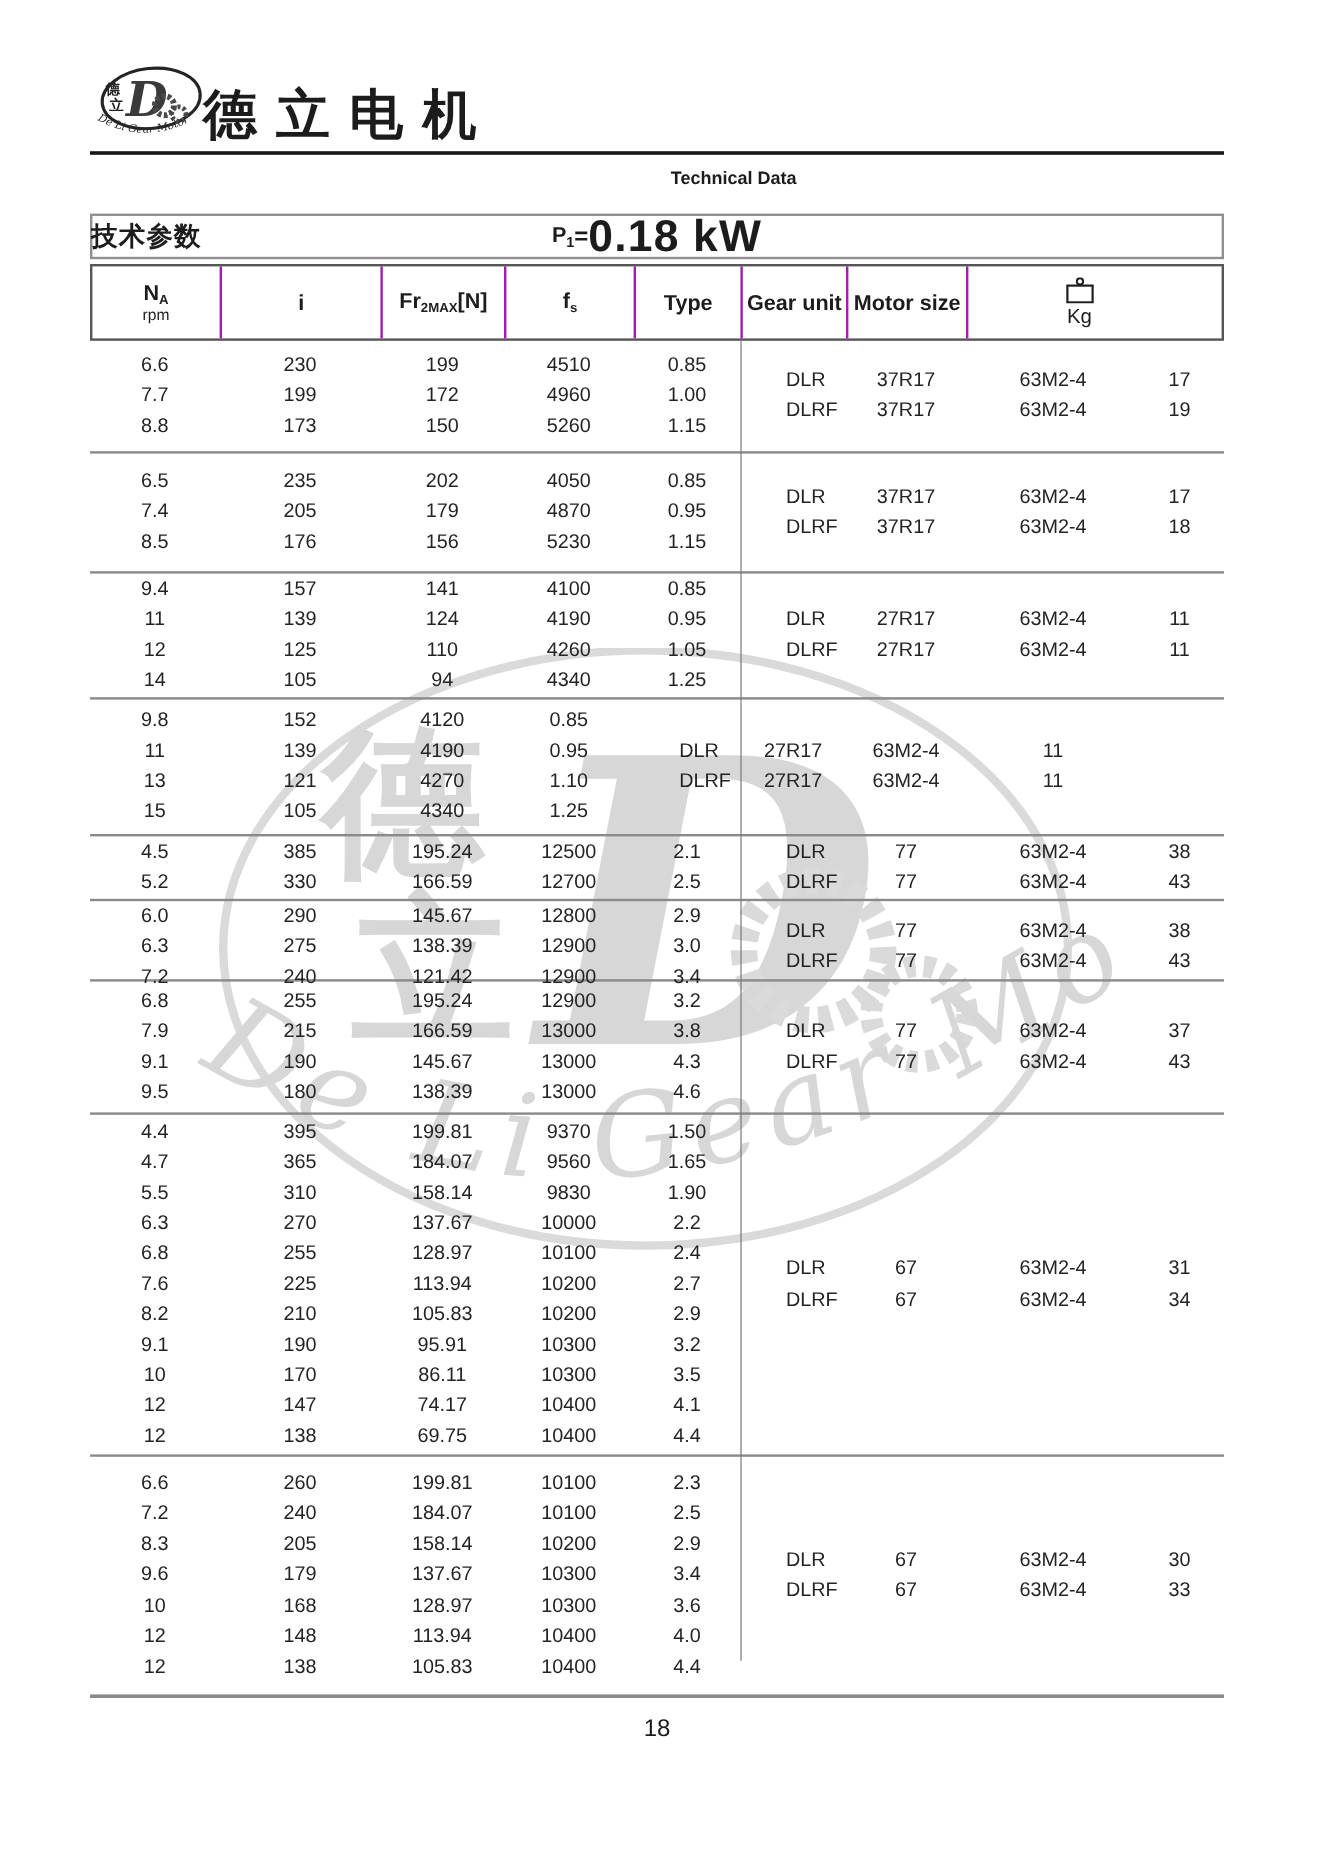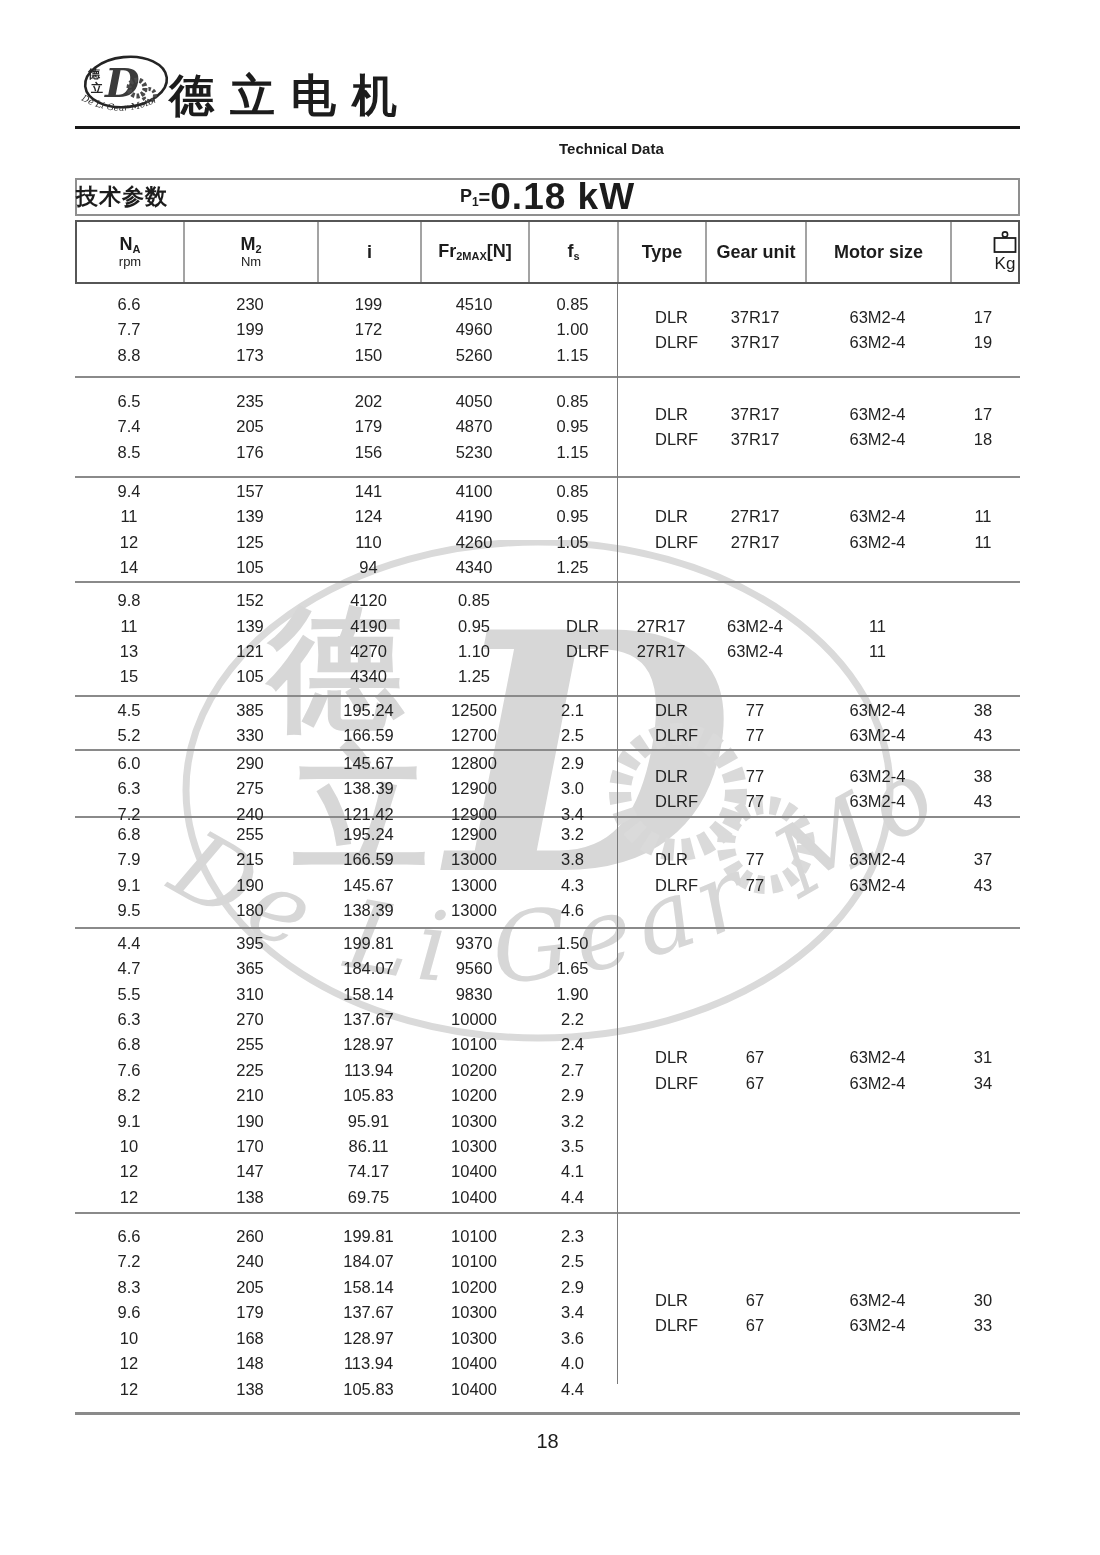--- a/index.html
+++ b/index.html
@@ -32,21 +32,21 @@
   .p1-sub { font-size:12px; font-weight:bold; vertical-align:-4px; }
   .p1-eq { font-size:20px; font-weight:bold; }
   .p1-value { font-size:37px; font-weight:bold; letter-spacing:1px; }
 
   
   .grid-cols { display:grid; grid-template-columns:108px 134px 103px 108px 89px 88px 100px 145px 66px; }
   .thead {
     margin-top:4px; border:2px solid #565656; box-sizing:border-box; height:64px;
   }
   .th {
-    border-right:2px solid #a3a3a3; display:flex; flex-direction:column;
+    border-right:2px solid #a21caf; display:flex; flex-direction:column;
     align-items:center; justify-content:center; font-weight:bold; font-size:18px; line-height:1.12;
     box-sizing:border-box;
   }
   .th:last-child { border-right:none;padding-left:40px; }
   .th .unit { font-size:13px; font-weight:normal; }
   .sb { font-size:11px; font-weight:bold; vertical-align:-3px; letter-spacing:0; }
   .kg-label { font-size:17px; font-weight:normal; margin-top:1px; }
 
   
   .tbody { position:relative; }
@@ -111,24 +111,20 @@
       <span class="p1-eq">=</span>
       <span class="p1-value">0.18 kW</span>
   </div>
 
   <div class="thead grid-cols">
     <div class="th">
       <div><span>N</span><span class="sb">A</span></div>
       <div class="unit">rpm</div>
     </div>
     <div class="th">
-      <div><span>M</span><span class="sb">2</span></div>
-      <div class="unit">Nm</div>
-    </div>
-    <div class="th">
       <div>i</div>
     </div>
     <div class="th">
       <div><span>Fr</span><span class="sb">2MAX</span><span>[N]</span></div>
     </div>
     <div class="th">
       <div><span>f</span><span class="sb">s</span></div>
     </div>
     <div class="th">
       <div>Type</div>

